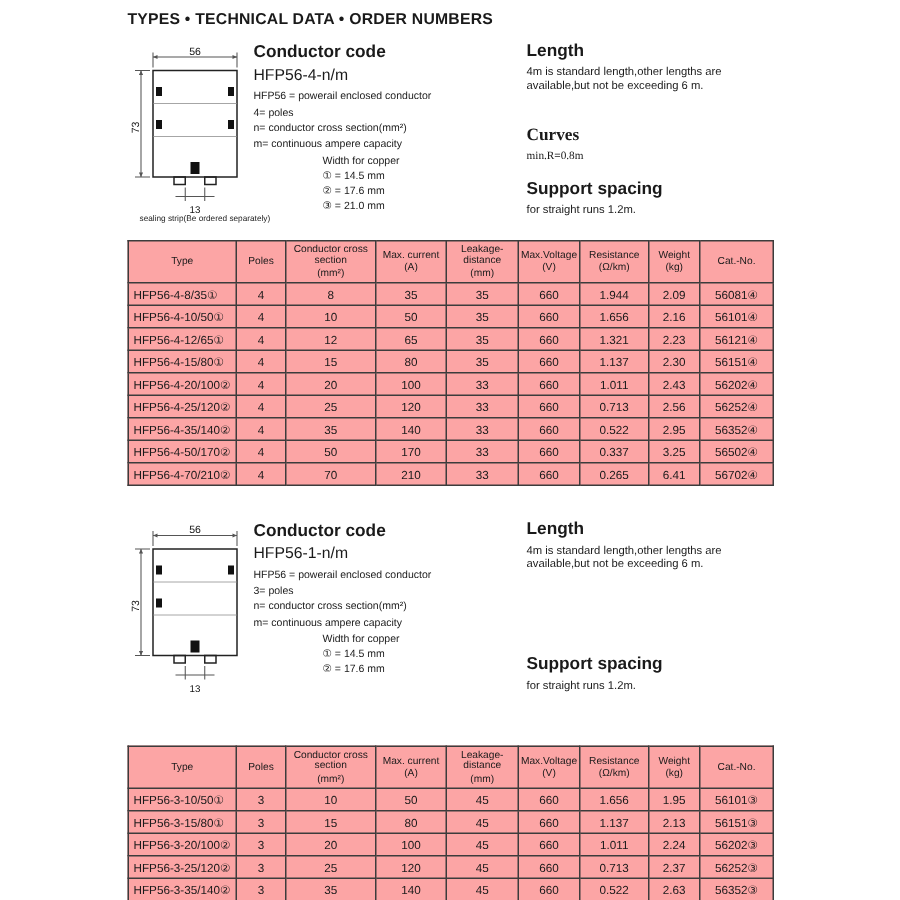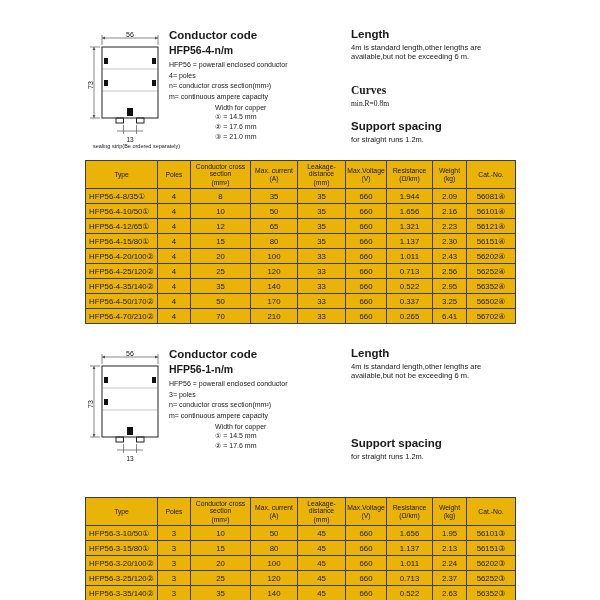--- a/index.html
+++ b/index.html
@@ -9,47 +9,48 @@
 
   .sec{position:absolute;left:85px;width:430px;}
   .sec1{top:27px;height:133px;}
   .sec2{top:346px;height:148px;}
 
   .drawing{position:absolute;left:2px;top:2px;}
   .note{position:absolute;left:8px;top:116px;font-size:5.5px;white-space:nowrap;color:#222;}
 
   .ccode{position:absolute;left:84px;top:2px;width:182px;}
   .ccode-h{font-size:11.5px;font-weight:bold;}
-  .ccode-code{font-size:10.5px;font-weight:bold;margin-top:3px;}
+  .ccode-code{font-size:10.5px;font-weight:normal;margin-top:3px;}
   .ccode-line{font-size:7px;margin-top:2.5px;line-height:8px;}
   .ccode-line.first{margin-top:5px;}
   .width-group{margin-left:46px;}
   .width-label{font-size:7px;margin-top:3px;}
   .width-opt{font-size:7px;margin-top:2px;}
 
   .info{position:absolute;left:266px;top:1px;width:164px;}
   .info-block{position:absolute;left:0;width:164px;}
   .info-h{font-size:11.5px;font-weight:bold;}
   .info-t{font-size:7.5px;margin-top:3px;line-height:9px;}
 
-  table.spec{position:absolute;left:85px;width:430px;border-collapse:collapse;table-layout:fixed;background:#eab308;padding-left:28px;}
+  table.spec{position:absolute;left:85px;width:430px;border-collapse:collapse;table-layout:fixed;background:#fca5a5;padding-left:28px;}
   .t1{top:160px;}
   .t2{top:497px;}
   table.spec th,table.spec td{border:1px solid #3c3c3c;}
   table.spec th{font-size:6.8px;line-height:7.4px;font-weight:normal;text-align:center;vertical-align:middle;padding:2px 1px;}
   table.spec td{font-size:7.8px;text-align:center;vertical-align:middle;padding:0 2px;height:14px;white-space:nowrap;overflow:hidden;}
   .t2 td{height:11.5px;}
   table.spec td.type{text-align:left;padding-left:3px;}
   .h-unit{margin-top:1px;}
 </style>
 </head>
 <body>
 
 <div class="page">
 
+  <h1 class="title">TYPES • TECHNICAL DATA • ORDER NUMBERS</h1>
 
   <section class="sec sec1">
 
     <svg class="drawing" width="80" height="122" viewBox="0 0 80 122">
       <g stroke="#555" stroke-width="0.7" fill="none">
         <line x1="15" y1="6" x2="15" y2="16"></line>
           <line x1="71" y1="6" x2="71" y2="16"></line>
         <line x1="15" y1="9" x2="71" y2="9"></line>
         <path d="M15,9 l3,-1.4 v2.8 z M71,9 l-3,-1.4 v2.8 z" fill="#555" stroke="none"></path>
         <line x1="3" y1="18" x2="13" y2="18"></line>

